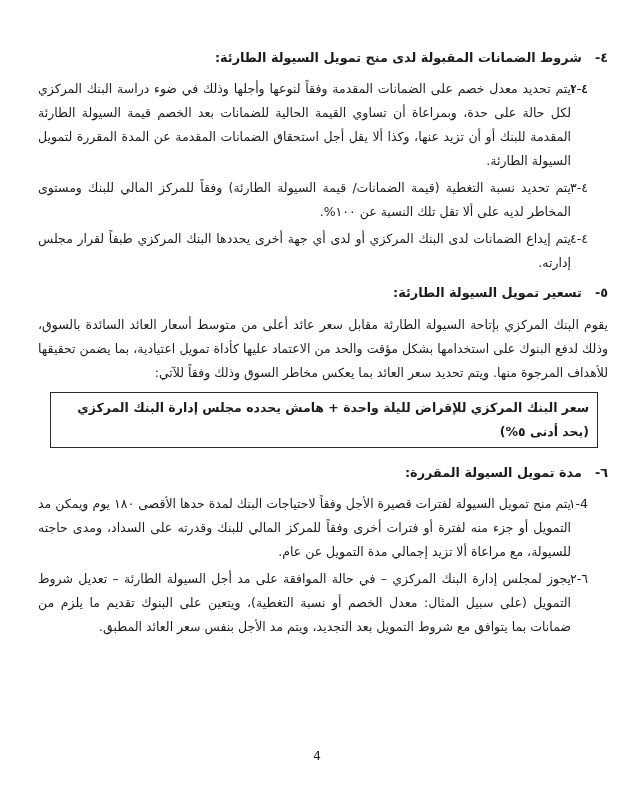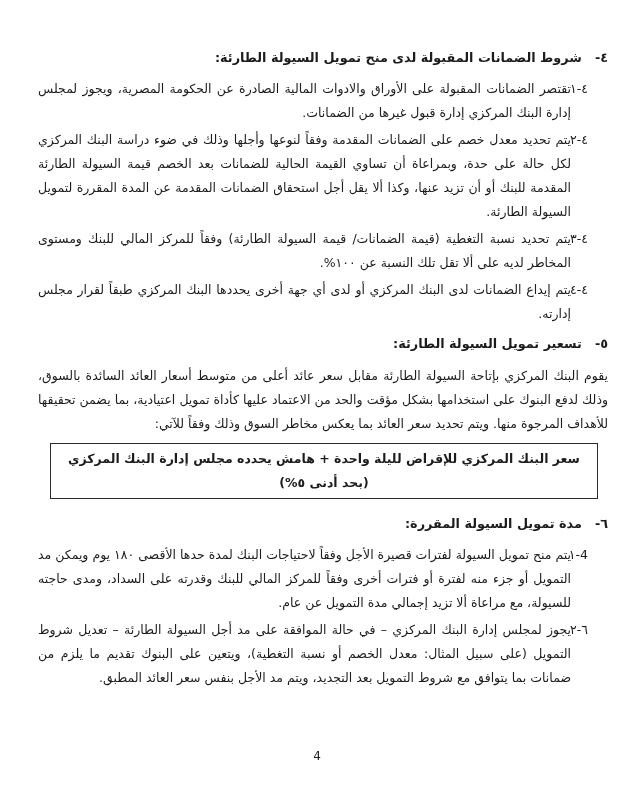--- a/index.html
+++ b/index.html
@@ -51,21 +51,21 @@
   }
   .para {
     margin: 8px 0 7px 0;
     text-align: justify;
   }
   .rate-box {
     border: 1px solid #2a2a2a;
     margin: 5px 10px 13px 12px;
     padding: 3px 8px;
     font-weight: bold;
-    text-align: center;
+    text-align: right;
   }
   .section {
     margin-bottom: 6px;
   }
   .page-number {
     position: absolute;
     bottom: 32px;
     left: 0;
     right: 0;
     text-align: center;
@@ -79,21 +79,20 @@
 
 <div class="page">
 
   <div class="section">
     <h2 class="sec-heading">
       <span class="sec-num">٤-</span><span>شروط الضمانات المقبولة لدى منح تمويل السيولة الطارئة:</span>
     </h2>
 
     <div class="num-item">
       <span class="item-num">٤-١</span>
-      <span>تقتصر الضمانات المقبولة على الأوراق والادوات المالية الصادرة عن الحكومة المصرية، ويجوز لمجلس إدارة البنك المركزي إدارة قبول غيرها من الضمانات.</span>
     </div>
 
     <div class="num-item">
       <span class="item-num">٤-٢</span>
       <span>يتم تحديد معدل خصم على الضمانات المقدمة وفقاً لنوعها وأجلها وذلك في ضوء دراسة البنك المركزي لكل حالة على حدة، وبمراعاة أن تساوي القيمة الحالية للضمانات بعد الخصم قيمة السيولة الطارئة المقدمة للبنك أو أن تزيد عنها، وكذا ألا يقل أجل استحقاق الضمانات المقدمة عن المدة المقررة لتمويل السيولة الطارئة.</span>
     </div>
 
     <div class="num-item">
       <span class="item-num">٤-٣</span>
       <span>يتم تحديد نسبة التغطية (قيمة الضمانات/ قيمة السيولة الطارئة) وفقاً للمركز المالي للبنك ومستوى المخاطر لديه على ألا تقل تلك النسبة عن ١٠٠%.</span>

